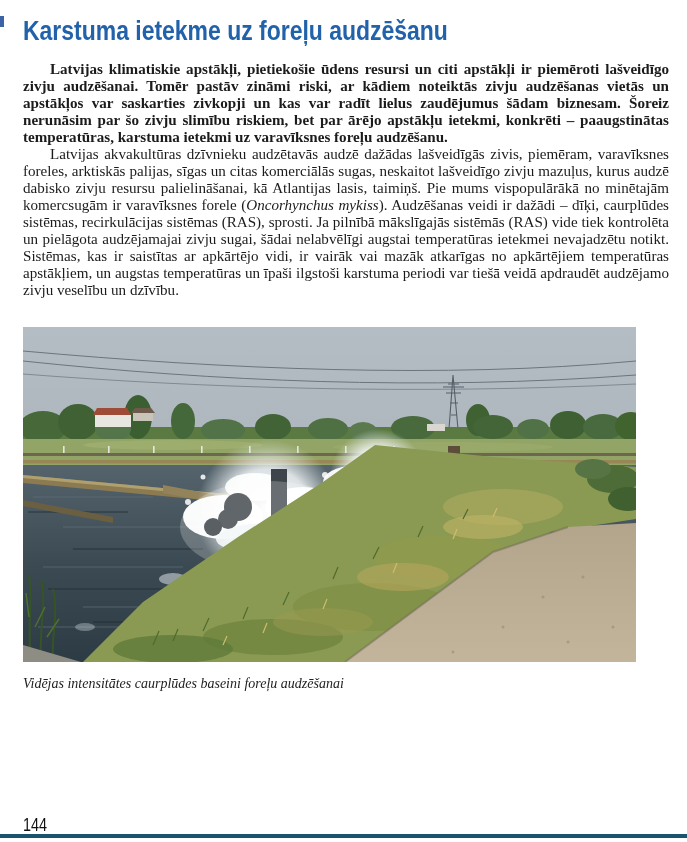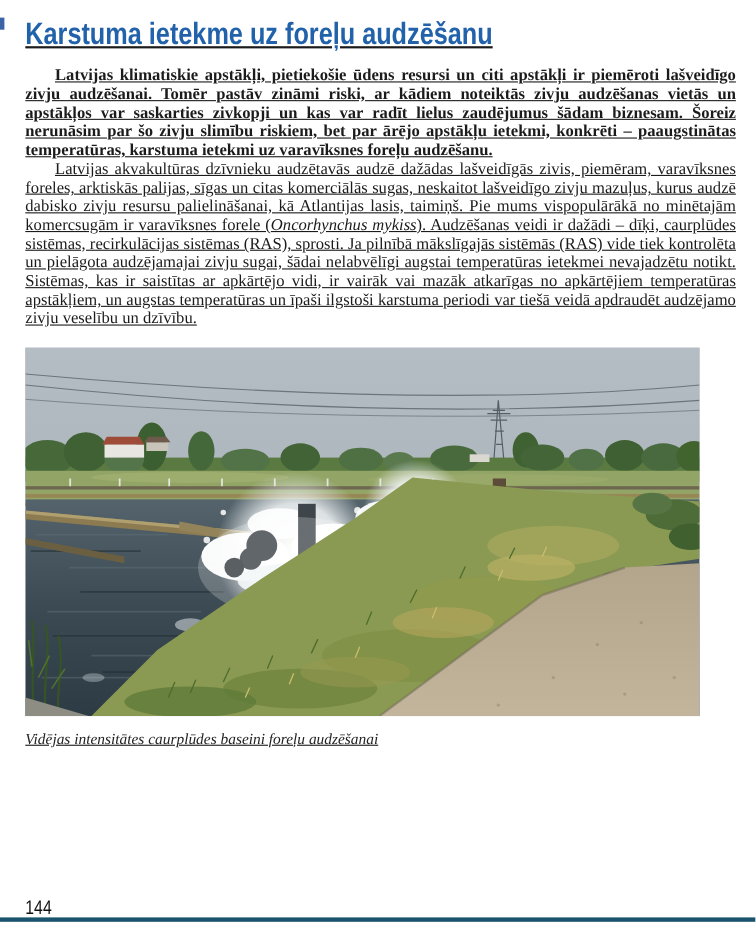--- a/index.html
+++ b/index.html
@@ -1,33 +1,33 @@
 <!DOCTYPE html>
 <html><head>
 <meta charset="utf-8">
 <style>
   html,body{margin:0;padding:0;background:#ffffff;}
   .page{
     position:relative;width:687px;height:842px;background:#ffffff;overflow:hidden;
-    font-family:"Liberation Serif", serif;color:#1b1b1b;text-decoration:underline;
+    font-family:"Liberation Serif", serif;color:#1b1b1b;
   }
   .edge-mark{position:absolute;left:0;top:16px;width:4px;height:11px;background:#3c63a8;}
   .content{padding:0 18px 0 23px;}
   h1.title{
     margin:14px 0 13px 0;
     font-family:"Liberation Sans", sans-serif;
     font-weight:700;font-size:28px;line-height:34px;color:#2262aa;
     transform:scaleX(0.82);transform-origin:0 50%;white-space:nowrap;
   }
   p.body-par{
     margin:0;font-size:15.1px;line-height:17px;text-align:justify;
     text-indent:27px;hyphens:none;
   }
   p.p1{font-weight:700;}
-  figure.fig{margin:17px 0 0 0;padding:0;}
+  figure.fig{margin:28px 0 0 0;padding:0;}
   .photo{position:relative;width:613px;height:335px;overflow:hidden;background:#aab4bb;}
   .photo svg{display:block;}
   figcaption.caption{
     margin-top:13px;font-style:italic;font-size:14px;color:#222222;line-height:17px;
   }
   .pagenum{
     position:absolute;left:23px;bottom:8px;
     font-family:"Liberation Sans", sans-serif;font-size:18px;font-weight:400;
     color:#111;line-height:1;transform:scaleX(0.8);transform-origin:0 100%;
   }

